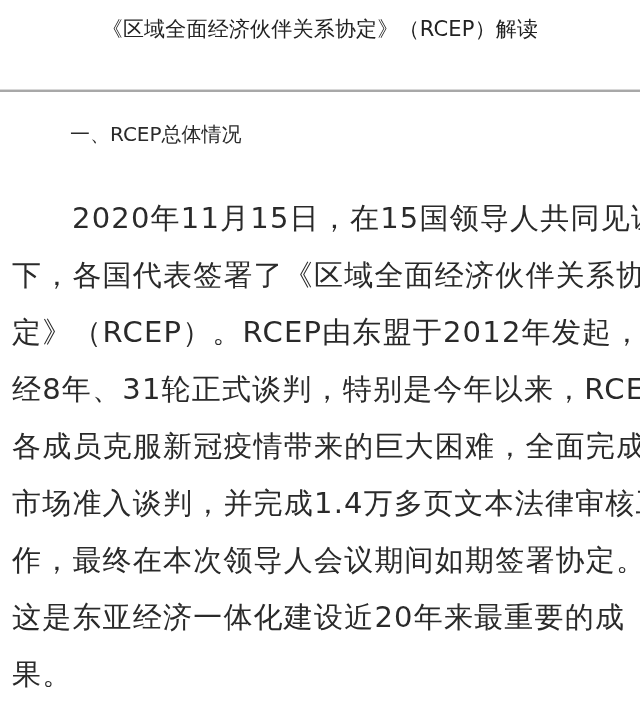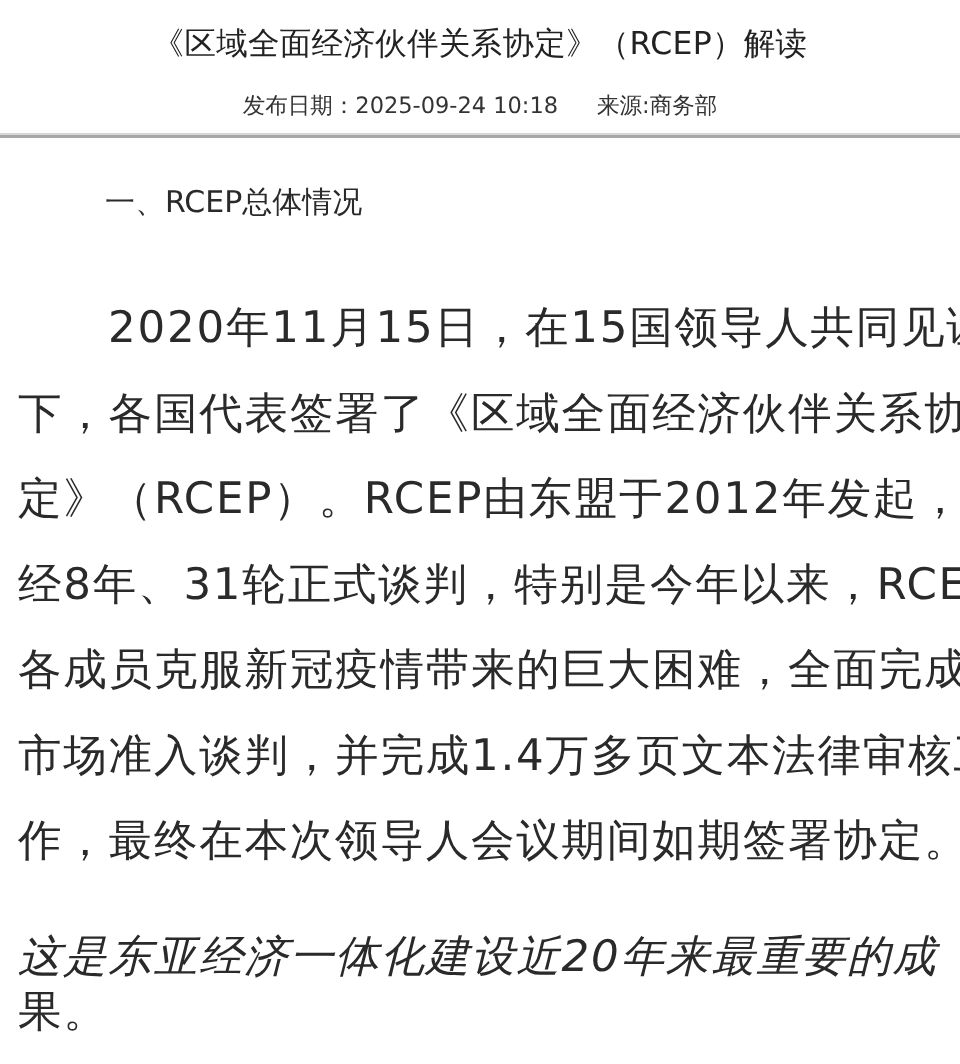--- a/index.html
+++ b/index.html
@@ -73,32 +73,29 @@
     white-space: nowrap;
     letter-spacing: 1.2px;
   }
   .para-line.indent { left: 72px; }
 </style>
 </head>
 <body>
 
 <div class="header">
   <div class="title">《区域全面经济伙伴关系协定》（RCEP）解读</div>
-  <div class="meta">
-    <span>发布日期：</span><span>2025-09-24 10:18</span><span class="gap"></span><span>来源:</span><span>商务部</span>
-  </div>
 </div>
 
 <div class="divider"></div>
 
 <div class="content">
   <div class="section-heading">一、RCEP总体情况</div>
 
   <div class="para-line indent" style="top:98px;">2020年11月15日，在15国领导人共同见证</div>
   <div class="para-line" style="top:155px;">下，各国代表签署了《区域全面经济伙伴关系协</div>
   <div class="para-line" style="top:212px;">定》（RCEP）。RCEP由东盟于2012年发起，历</div>
   <div class="para-line" style="top:269px;">经8年、31轮正式谈判，特别是今年以来，RCEP</div>
   <div class="para-line" style="top:326px;">各成员克服新冠疫情带来的巨大困难，全面完成</div>
   <div class="para-line" style="top:383px;">市场准入谈判，并完成1.4万多页文本法律审核工</div>
   <div class="para-line" style="top:440px;">作，最终在本次领导人会议期间如期签署协定。</div>
-  <div class="para-line" style="top:517px;font-style:italic;">这是东亚经济一体化建设近20年来最重要的成</div>
+  <div class="para-line" style="top:497px;">这是东亚经济一体化建设近20年来最重要的成</div>
   <div class="para-line" style="top:554px;">果。</div>
 </div>
 
 </body></html>

